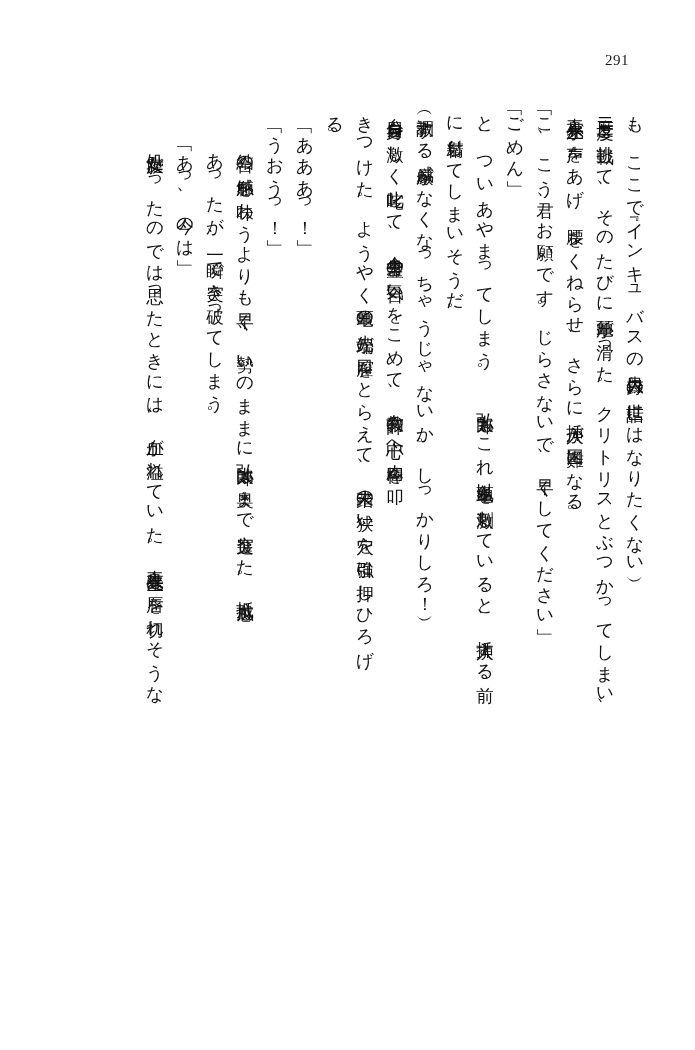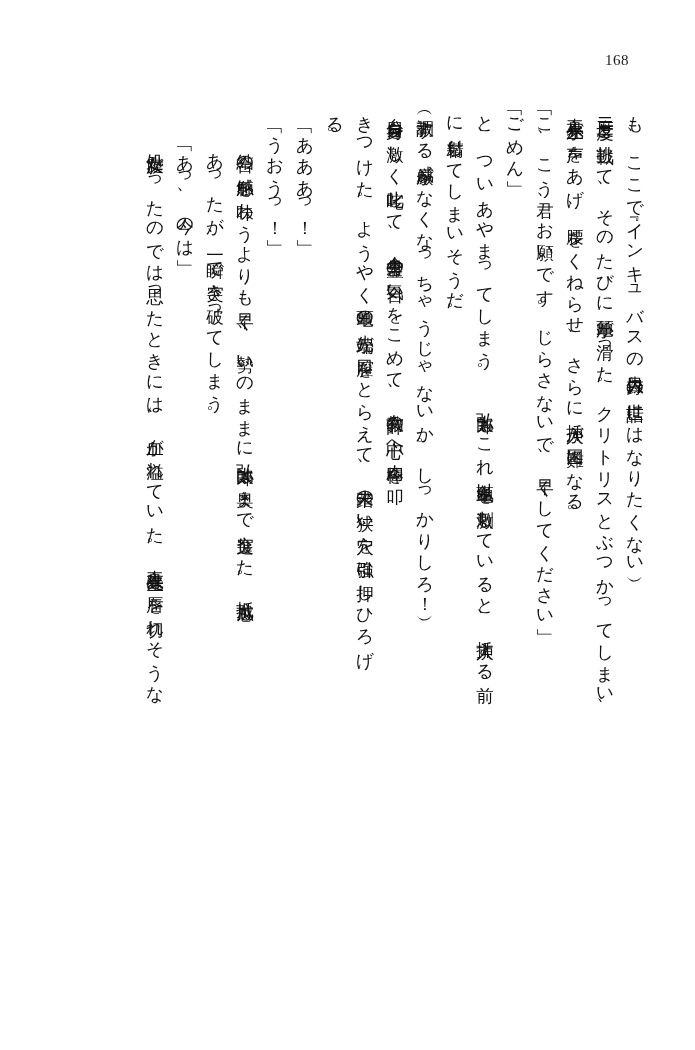--- a/index.html
+++ b/index.html
@@ -58,21 +58,21 @@
   }
   
   .indent-1 { padding-top: 18px; }
   .indent-2 { padding-top: 36px; }
 </style>
 </head>
 <body>
 
 <div class="page">
 
-  <div class="page-number">168</div>
+  <div class="page-number">291</div>
 
   <div class="text-block">
     <div class="vline">も、ここで『インキュバスの大目録』の世話にはなりたくない）</div>
     <div class="vline">二度三度と挑戦して、そのたびに亀頭が滑った。クリトリスとぶつかってしまい、</div>
     <div class="vline">真衣先生が声をあげ、腰をくねらせ、さらに挿入が困難になる。</div>
     <div class="vline">「こ、こう君、お願いです。じらさないで、早くしてください」</div>
     <div class="vline">「ごめん」</div>
     <div class="vline">と、ついあやまってしまう。　弘太郎もこれ以上亀頭を刺激していると、挿入する前</div>
     <div class="vline">に射精してしまいそうだ。</div>
     <div class="vline">（調教する威厳がなくなっちゃうじゃないか。しっかりしろ！）</div>

